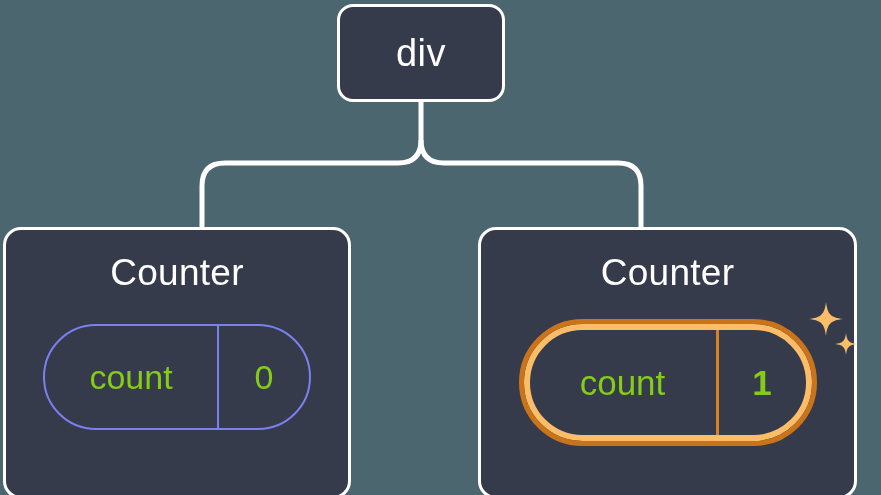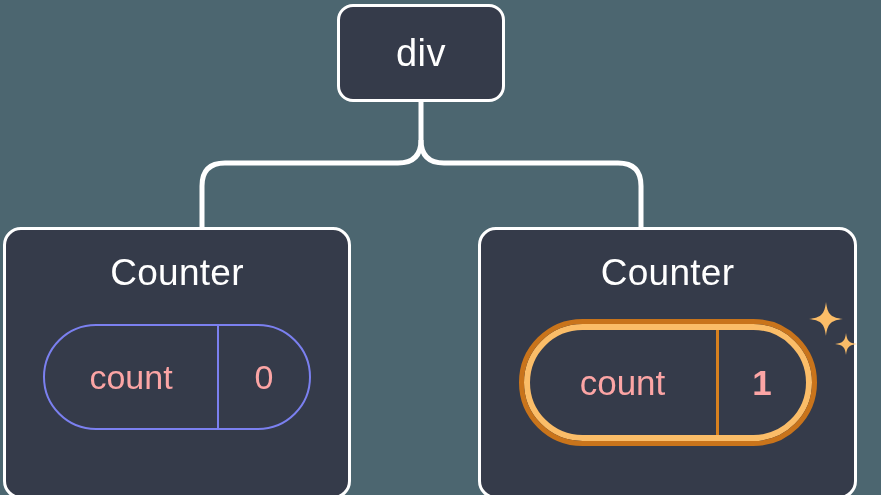--- a/index.html
+++ b/index.html
@@ -97,21 +97,21 @@
     height: 117px;
     border: 6px solid #fbbd68;
     outline: 5px solid #c9741b;
     outline-offset: 0px;
   }
 
   .pill-cell {
     display: flex;
     align-items: center;
     justify-content: center;
-    color: #fca5a5;
+    color: #84cc16;
     font-size: 34px;
     line-height: 1;
   }
   .pill-plain .pill-key   { flex: 0 0 172px; }
   .pill-plain .pill-value { flex: 1 1 auto; border-left: 2px solid #7b80f0; }
 
   .pill-highlight .pill-key   { flex: 0 0 186px; }
   .pill-highlight .pill-value {
     flex: 1 1 auto;
     border-left: 3px solid #d8811f;

